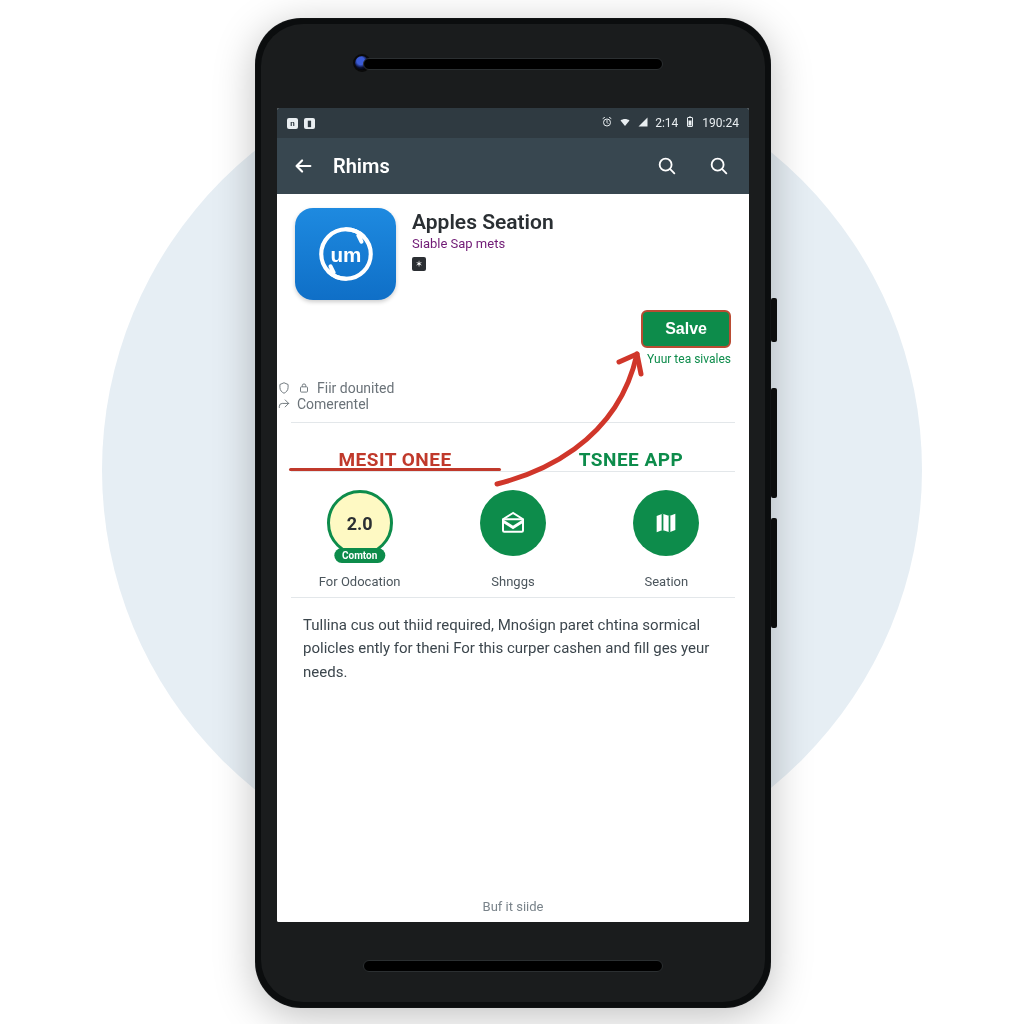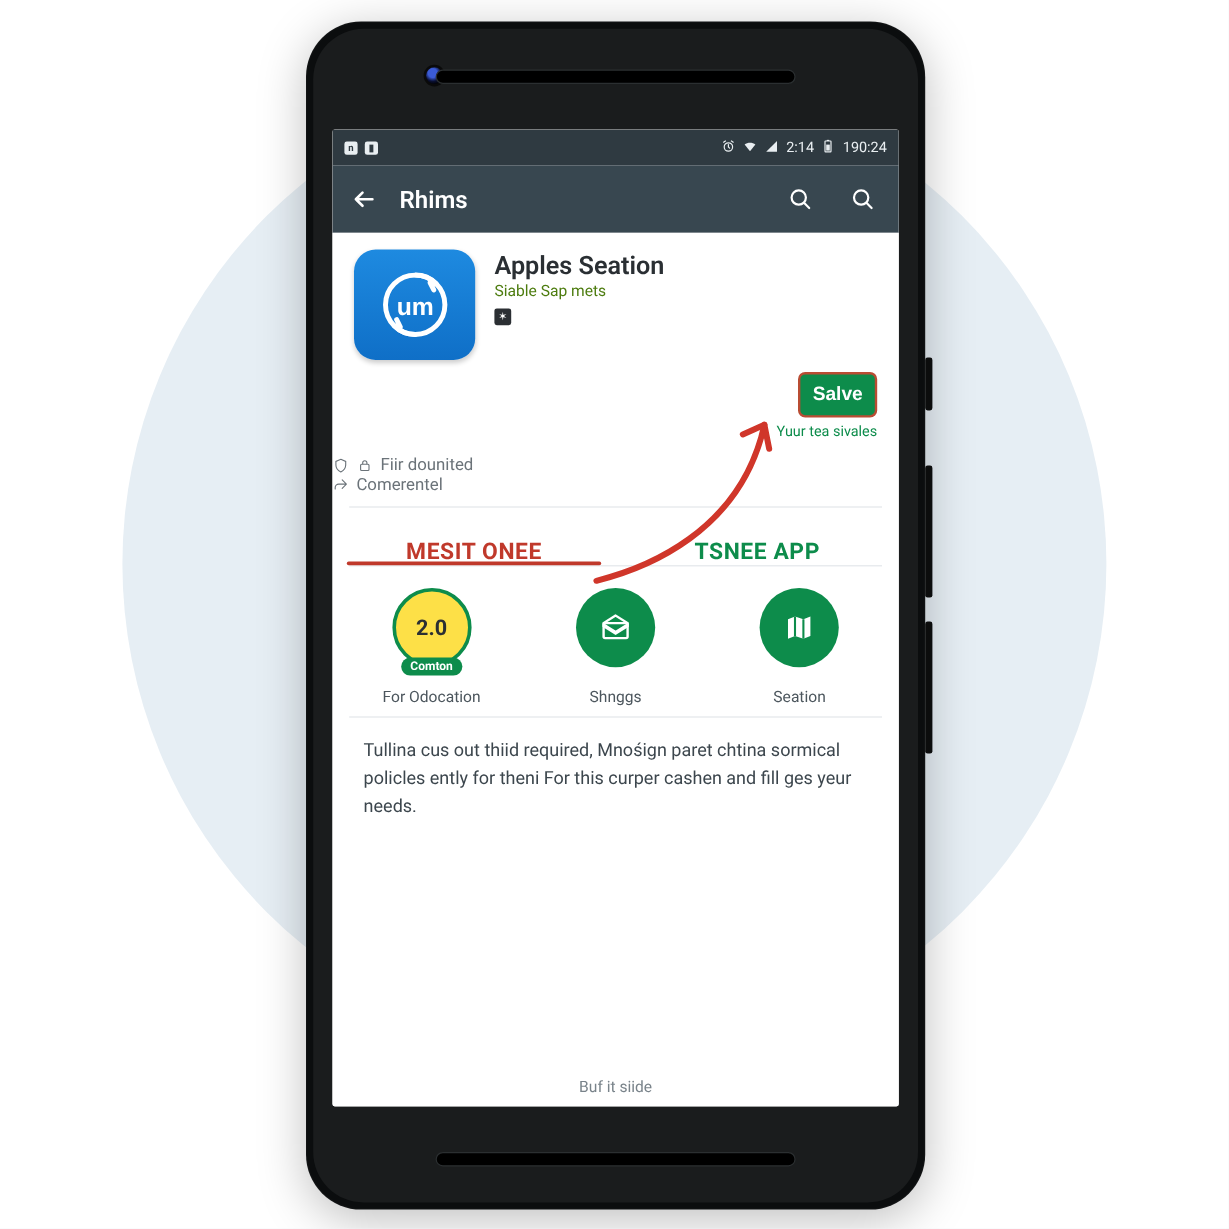--- a/index.html
+++ b/index.html
@@ -103,50 +103,50 @@
     width: 101px; height: 92px;
     border-radius: 18px;
     background: linear-gradient(180deg,#1e8ae0,#0f6fc7);
     display:flex; align-items:center; justify-content:center;
     box-shadow: 0 2px 4px rgba(0,0,0,.2);
     flex: 0 0 auto;
   }
   .app-icon svg { width: 66px; height: 66px; }
   .head-texts { flex:1; padding-top: 2px; }
   .app-title { font-size: 21px; font-weight: 600; color:#2a2f33; }
-  .app-sub   { font-size: 13px; color:#4d7c0f; margin-top: 2px; }
+  .app-sub   { font-size: 13px; color:#701a75; margin-top: 2px; }
   .app-badge { margin-top: 6px; width:14px; height:14px; background:#2b2f33; border-radius:2px; display:flex; align-items:center; justify-content:center; color:#fff; font-size:9px; }
   .cta-row { display:flex; justify-content:flex-end; padding: 6px 18px 0 18px; }
   .cta-btn {
     background:#0d8c4b;
     color:#fff;
     border: 2px solid #b94c33;
     border-radius: 6px;
-    padding: 8px 10px;
+    padding: 8px 22px;
     font-size: 16px; font-weight:600;
     cursor:pointer;
   }
   .cta-note { text-align:right; padding: 4px 18px 0 18px; font-size: 12px; color:#0d8c4b; }
   .chips { display:flex; justify-content:center; padding: 14px 0 10px 0; color:#6b7379; font-size:14px;flex-direction:column; }
   .chip { display:flex; align-items:center; gap:6px; }
   .chip svg { width:14px; height:14px; }
   .hr { height:1px; background:#e3e7ea; margin: 0 14px; }
   .tabs { display:flex; height:48px; }
   .tab { flex:1; display:flex; align-items:flex-end; justify-content:center; font-size:19px; font-weight:700; letter-spacing:.5px; cursor:pointer; position:relative; }
   .tab.red  { color:#c0392b; }
   .tab.green{ color:#0d8c4b; }
   .tab.red::after { content:""; position:absolute; left:12px; right:12px; bottom:0; height:3px; background:#c0392b; border-radius:2px; }
   .features { display:flex; justify-content:space-around; padding: 18px 6px 8px 6px; }
   .feat { width: 98px; display:flex; flex-direction:column; align-items:center; gap:8px; }
   .circ {
     width:66px; height:66px; border-radius:50%;
     display:flex; align-items:center; justify-content:center;
     color:#fff; position:relative;
   }
-  .circ.outline { background:#fde047; border:3px solid #0d8c4b; color:#2b2f33; font-weight:700; font-size:18px; }
+  .circ.outline { background:#fef9c3; border:3px solid #0d8c4b; color:#2b2f33; font-weight:700; font-size:18px; }
   .circ.fill    { background:#0d8c4b; }
   .circ.thick   { border:6px solid #0d8c4b; background:#fff; }
   .circ.thick .inner { width:44px; height:44px; border-radius:50%; background:#0d8c4b; display:flex; align-items:center; justify-content:center;}
   .pill {
     position:absolute; bottom:-10px; left:50%; transform:translateX(-50%);
     background:#0d8c4b; color:#fff; font-size:10px; font-weight:700;
     padding:2px 8px; border-radius:10px;
   }
   .feat-label { font-size:13px; color:#4c565d; text-align:center; margin-top:10px;}
   .desc { padding: 16px 26px 0 26px; font-size:15px; line-height:1.55; color:#3c464d; text-align:left; }

